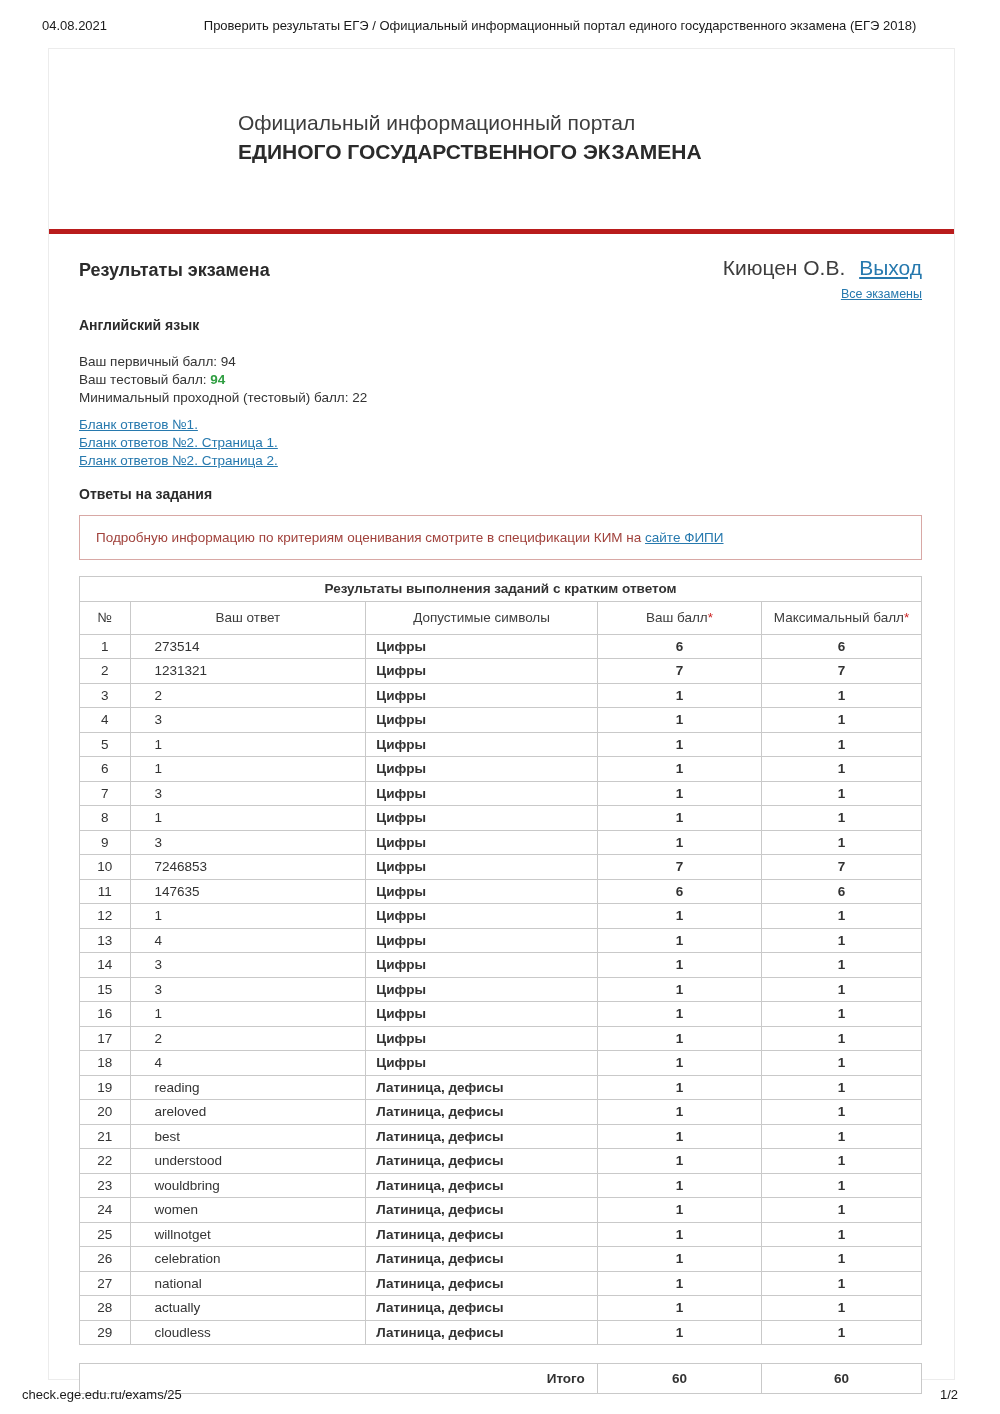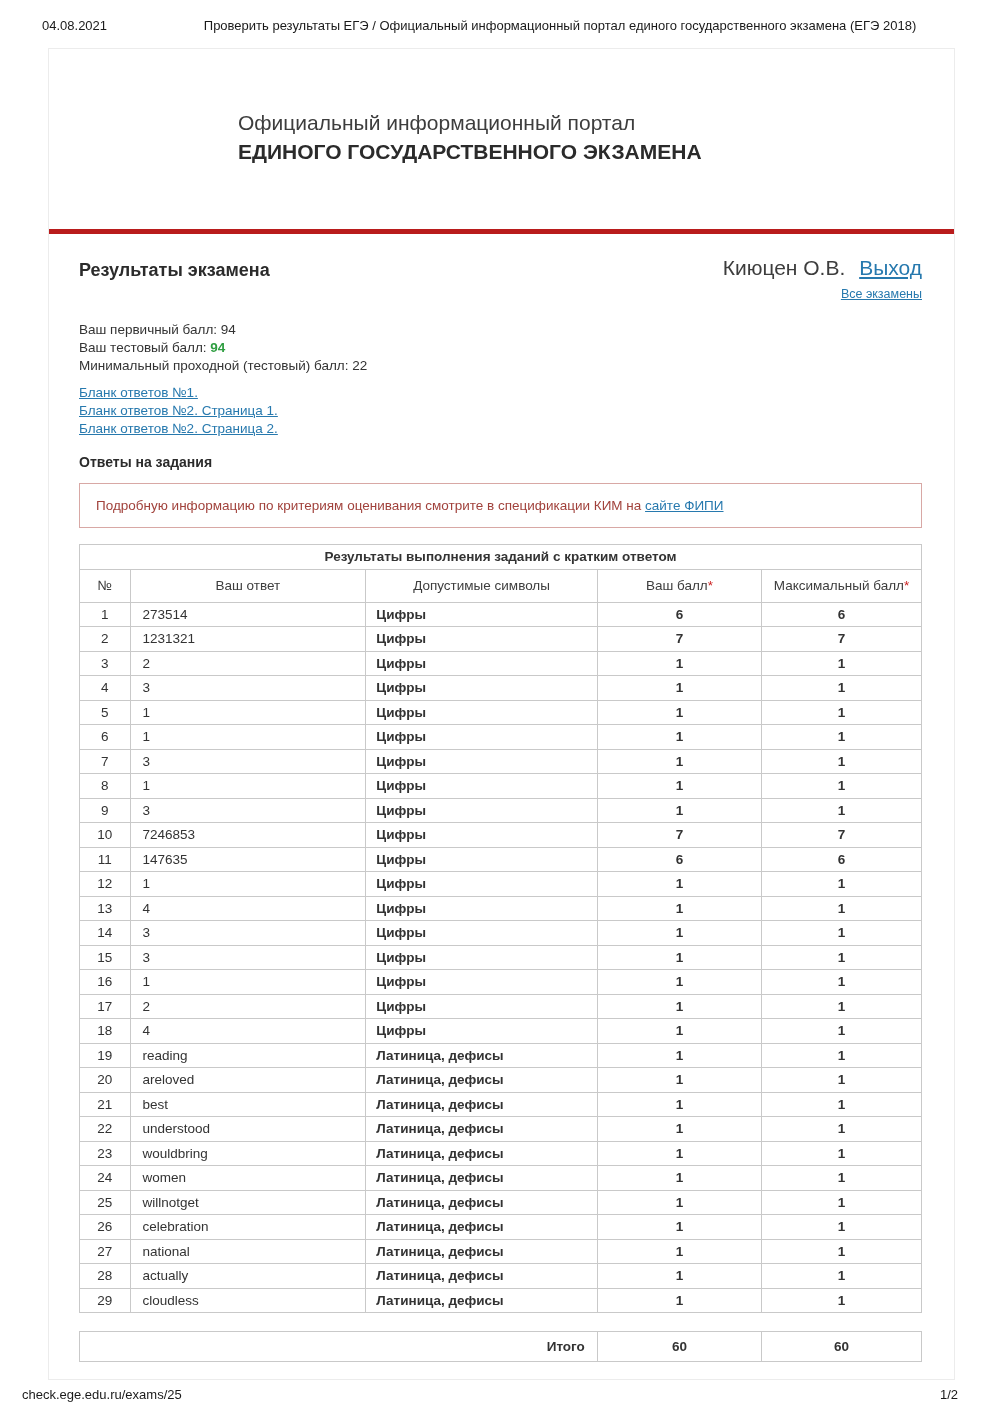--- a/index.html
+++ b/index.html
@@ -66,21 +66,21 @@
   }
   .results-table { margin-top: 16px; }
   .results-table td, .results-table th, .totals-table td {
     border: 1px solid #c9c9c9; background: #fff;
   }
   .tbl-title { text-align: center; font-weight: bold; height: 24px; font-size: 13.5px; }
   .results-table th { font-weight: normal; text-align: center; height: 33px; color: #3d3d3d; }
   .ast { color: #cc2222; }
   .results-table td { height: 24.5px; }
   .col-num { text-align: center; }
-  .col-answer { padding-left: 12px; text-align: left; }
+  .col-answer { padding-left: 24px; text-align: left; }
   .col-symbols { padding-left: 10px; text-align: left; font-weight: bold; }
   .col-score, .col-max { text-align: center; font-weight: bold; }
   .totals-table { margin-top: 18px; }
   .totals-table td { height: 30px; }
   .total-label { text-align: right; font-weight: bold; padding-right: 12px; }
 </style>
 </head>
 <body>
 
 <div class="print-header">
@@ -103,20 +103,21 @@
         <div class="user-line">
           <span>Киюцен О.В.</span>
           <a class="logout-link">Выход</a>
         </div>
         <div class="all-exams">
           <a>Все экзамены</a>
         </div>
       </div>
     </div>
 
+    <div class="subject">Английский язык</div>
 
     <div class="score-info">
       <div><span>Ваш первичный балл: </span><span>94</span></div>
       <div><span>Ваш тестовый балл: </span><span class="score-green">94</span></div>
       <div><span>Минимальный проходной (тестовый) балл: </span><span>22</span></div>
     </div>
 
 
     <div class="blank-links">
       <div><a>Бланк ответов №1.</a></div>

